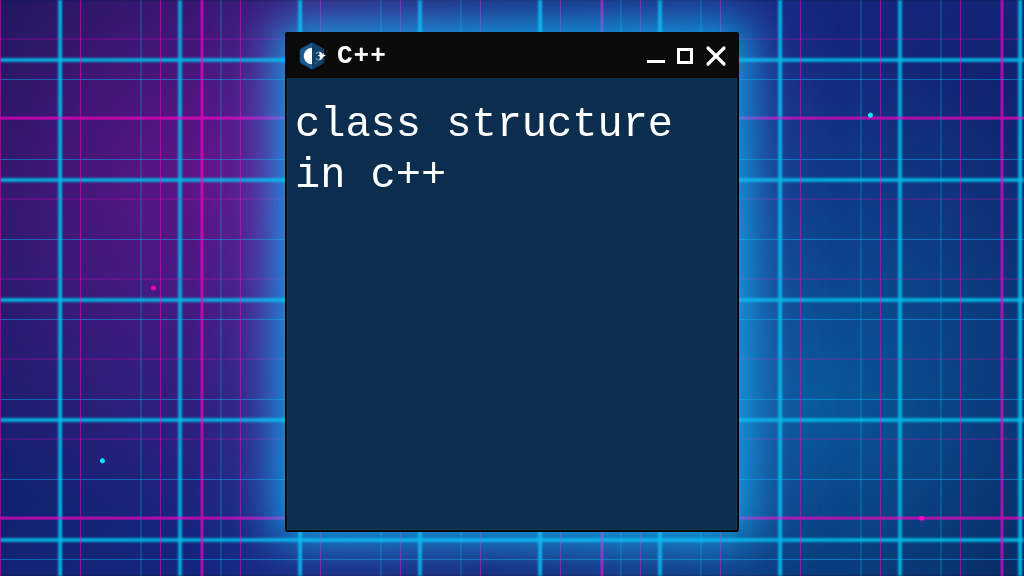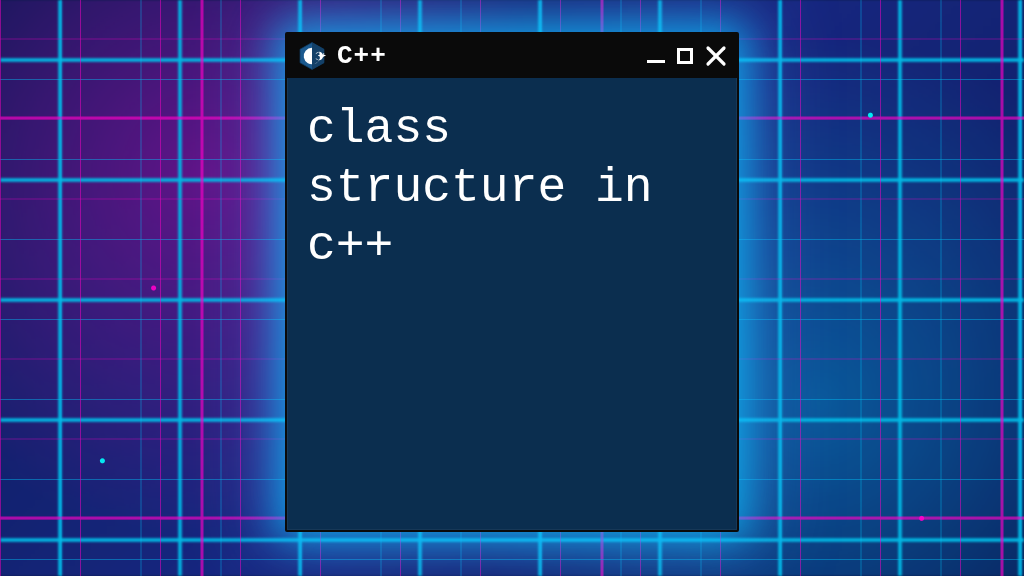--- a/index.html
+++ b/index.html
@@ -117,23 +117,23 @@
     .ctrl-max {
       width: 16px;
       height: 16px;
       border: 3px solid #fff;
     }
     .ctrl-close svg {
       width: 22px;
       height: 22px;
     }
     .content {
-      padding: 22px 20px;
+      padding: 22px 8px;
       color: #ffffff;
-      font-size: 48px;
+      font-size: 42px;
       line-height: 1.22;
       font-family: 'Consolas', 'Courier New', monospace;
       letter-spacing: 0px;
       white-space: pre-wrap;
       word-wrap: break-word;
     }
   </style>
 </head>
 <body>
 

